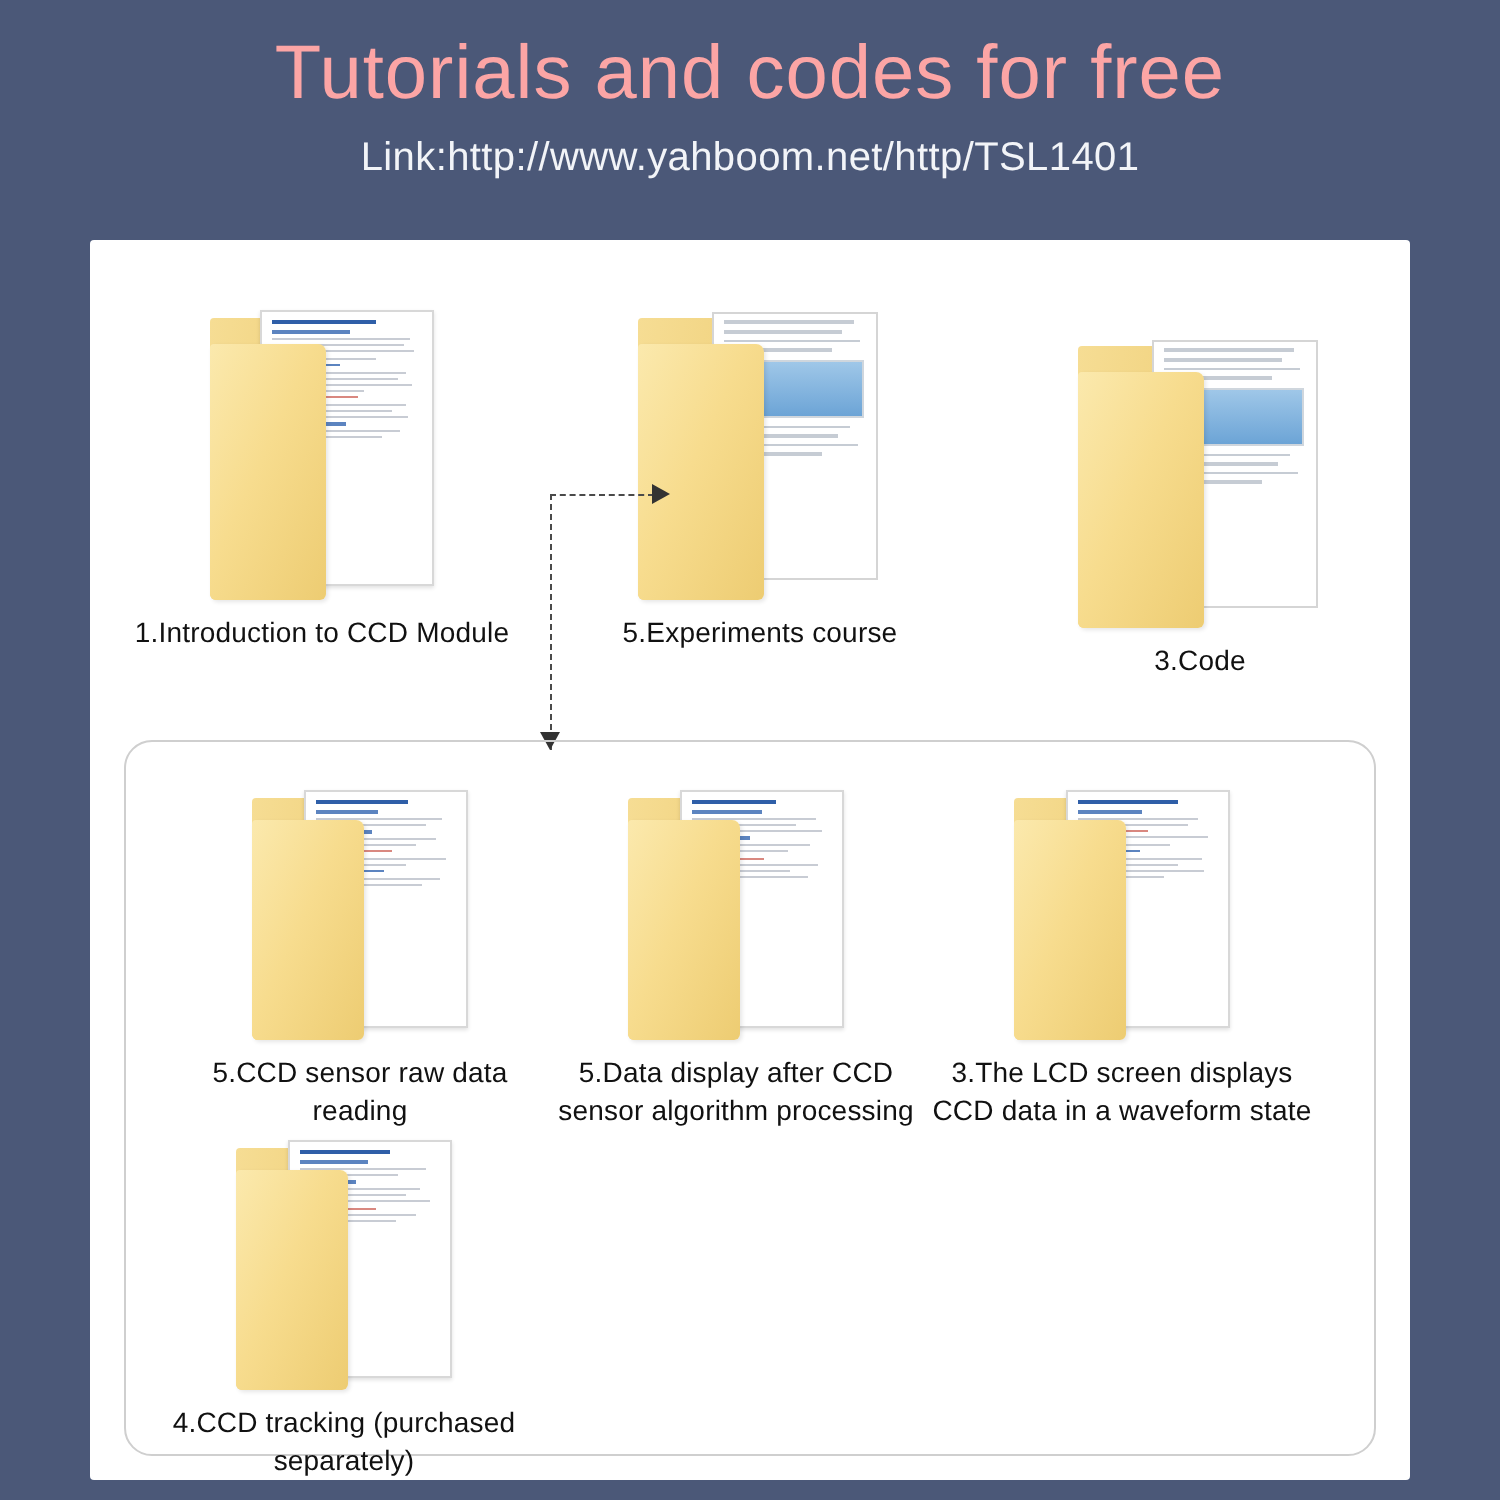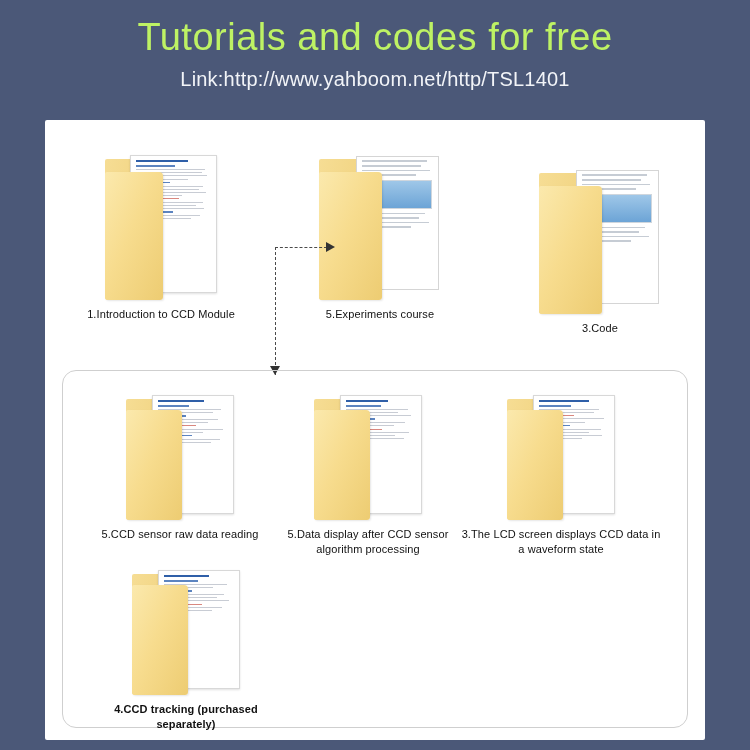--- a/index.html
+++ b/index.html
@@ -12,21 +12,21 @@
     overflow: hidden;
   }
 
   
   .header {
     width: 750px;
     padding-top: 14px;
     text-align: center;
   }
   .header-title {
-    color: #bef264;
+    color: #fca5a5;
     font-size: 38px;
     font-weight: 400;
     letter-spacing: 0.5px;
     line-height: 1.25;
   }
   .header-link {
     color: #f2f4f8;
     font-size: 20px;
     font-weight: 400;
     margin-top: 6px;
@@ -47,21 +47,21 @@
   
   .node {
     position: absolute;
     text-align: center;
   }
   .folder-wrap {
     position: relative;
     margin: 0 auto;
   }
   .caption {
-    font-size: 11px;
+    font-size: 14px;
     color: #111111;
     line-height: 1.35;
     margin-top: 7px;
     letter-spacing: 0.1px;
   }
 
   
   .folder {
     position: relative;
     width: 100%;
@@ -325,21 +325,21 @@
             <div class="ln" style="width:90%"></div>
             <div class="ln" style="width:62%"></div>
           </div>
         </div>
         <div class="front"></div>
       </div>
     </div>
     <div class="caption">3.The LCD screen displays CCD data in a waveform state</div>
   </div>
 
-  <div class="node" style="left:46px; top:450px; width:190px;font-weight:bold;">
+  <div class="node" style="left:32px; top:450px; width:190px;">
     <div class="folder-wrap" style="width:108px; height:125px;">
       <div class="folder">
         <div class="back"></div>
         <div class="paper" style="left:24%; width:76%; height:95%;">
           <div class="doc-lines">
             <div class="hdr-bar" style="width:64%"></div>
             <div class="ln t" style="width:48%"></div>
             <div class="ln" style="width:90%"></div>
             <div class="ln" style="width:70%"></div>
             <div class="ln t" style="width:40%"></div>

